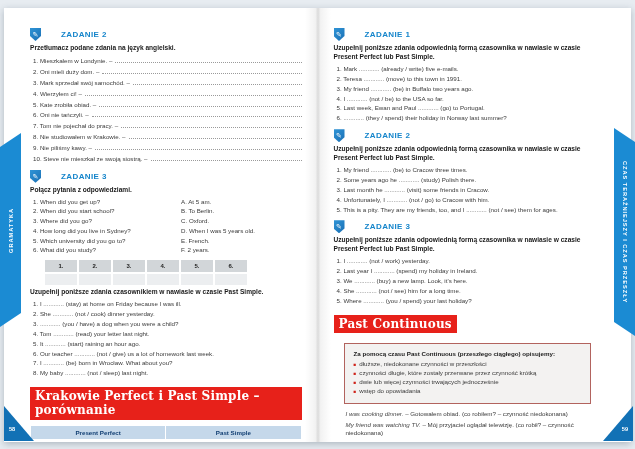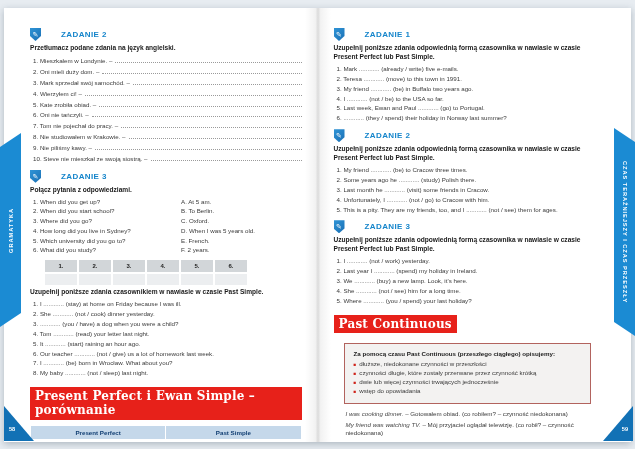--- a/index.html
+++ b/index.html
@@ -227,21 +227,21 @@
           <span class="txt">6. Our teacher ............ (not / give) us a lot of homework last week.</span>
         </div>
       <div class="row">
           <span class="txt">7. I ............ (be) born in Wrocław. What about you?</span>
         </div>
       <div class="row">
           <span class="txt">8. My baby ............ (not / sleep) last night.</span>
         </div>
     </div>
 
-    <div class="banner">Present Perfect i Ewan Simple – porównanie</div>
+    <div class="banner">Krakowie Perfect i Past Simple – porównanie</div>
 
     <table class="cmp">
       <tbody>
           <tr>
         <th>Present Perfect</th>
         <th>Past Simple</th>
       </tr>
 
     </tbody>
       </table>

